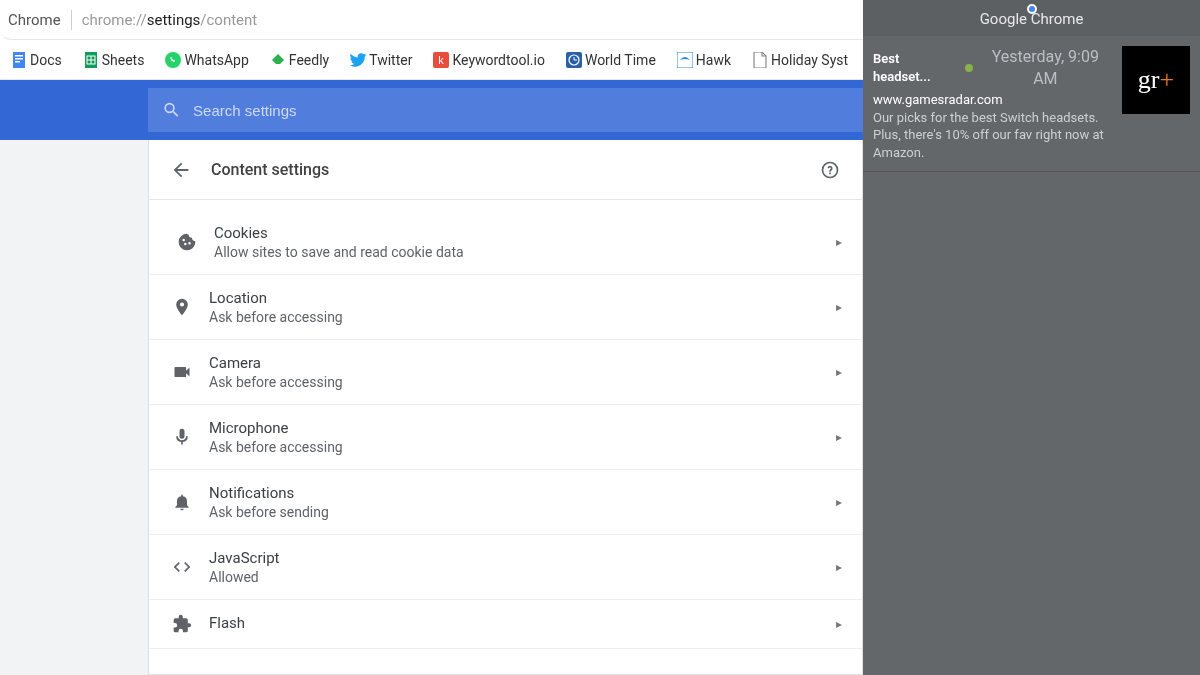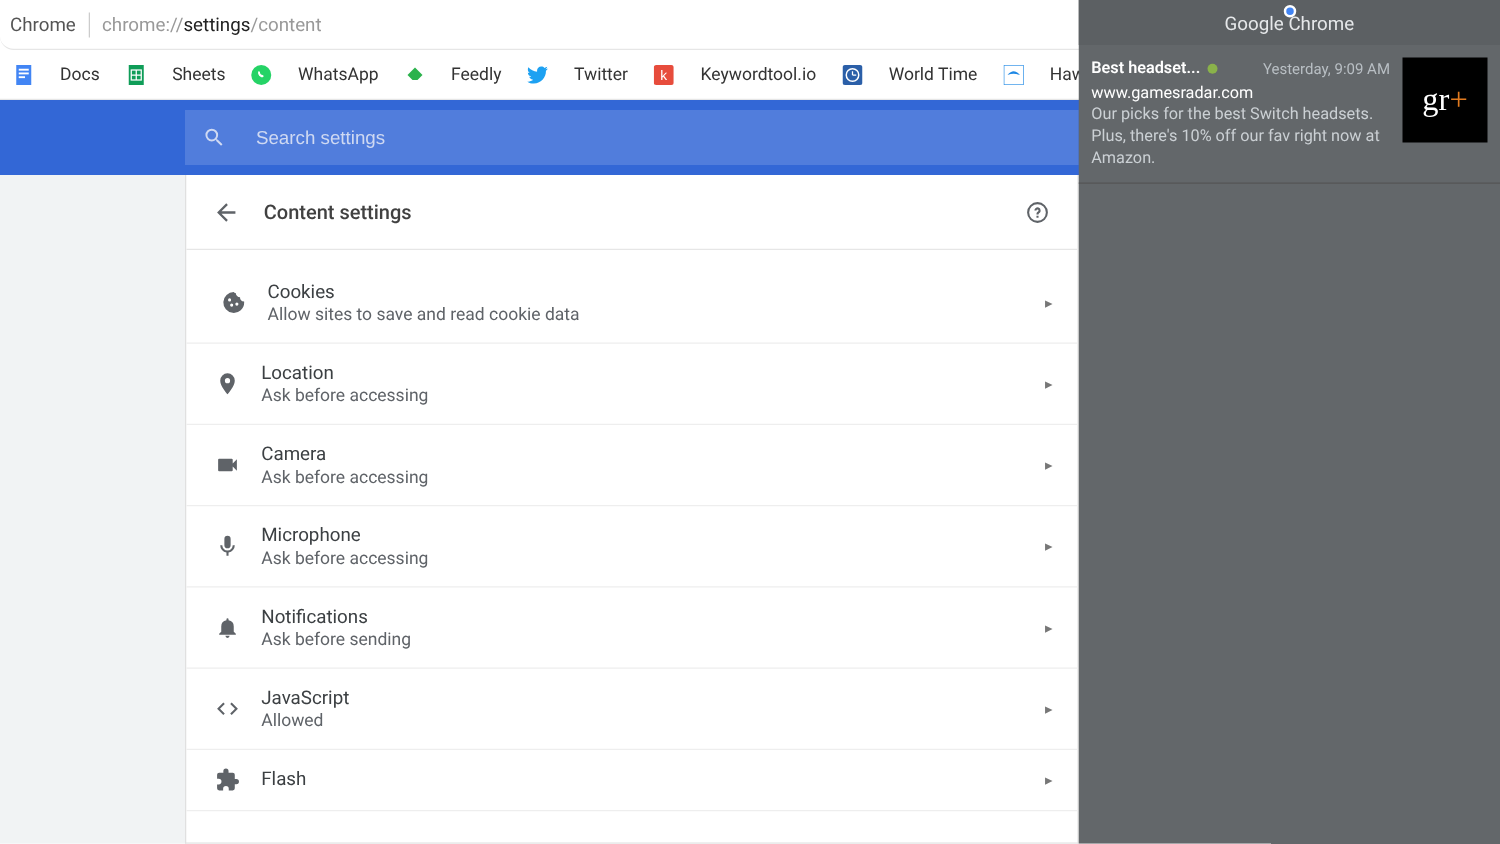--- a/index.html
+++ b/index.html
@@ -7,28 +7,28 @@
 
   
   .locbar { height: 40px; display: flex; align-items: center; padding: 0 8px; font-size: 15px; color: #555; border-bottom: 1px solid #e6e6e6; border-radius: 11px; }
   .locbar .app { color: #555; }
   .locbar .divider { width: 1px; height: 20px; background: #ccc; margin: 0 10px; }
   .locbar .url { color: #999; }
   .locbar .url .bold { color: #222; }
 
   
   .bmbar { height: 40px; display: flex; align-items: center; gap: 20px; padding: 0 10px; font-size: 14px; color: #333; border-bottom: 1px solid #e6e6e6; }
-  .bm { display: flex; align-items: center; gap: 20px; white-space: nowrap; cursor: pointer; }
+  .bm { display: flex; align-items: center; gap: 2px; white-space: nowrap; cursor: pointer; }
   .bmicon { width: 18px; height: 18px; display: inline-flex; align-items: center; justify-content: center; font-size: 14px; }
 
   
   .bluebar { background: #3367d6; height: 60px; display: flex; align-items: center; }
   .searchwrap { margin-left: 148px; width: 715px; height: 44px; background: rgba(255,255,255,0.15); display: flex; align-items: center; padding: 0 14px; color: #cfd9f2; font-size: 15px; }
   .searchwrap svg { fill: #cfd9f2; margin-right: 12px; }
-  .searchwrap input { background: transparent; border: none; outline: none; color: #fff; font-size: 15px; width: 100%; margin-left: 12px; }
+  .searchwrap input { background: transparent; border: none; outline: none; color: #fff; font-size: 15px; width: 100%; }
   .searchwrap input::placeholder { color: #cfd9f2; }
 
   
   .main { position: absolute; top: 140px; left: 0; width: 863px; height: 535px; background: #f1f3f4; }
   .card { position: absolute; left: 148px; top: 0; width: 715px; background: #fff; border-left: 1px solid #e0e0e0; border-right: 1px solid #e0e0e0; border-bottom: 1px solid #e0e0e0; height: 100%; overflow: hidden; }
   .cardhead { height: 60px; display: flex; align-items: center; padding: 0 20px; border-bottom: 1px solid #e6e6e6; }
   .cardhead .back { width: 24px; height: 24px; display: flex; align-items: center; justify-content: center; cursor: pointer; margin-right: 18px; }
   .cardhead .title { font-size: 16px; color: #414141; font-weight: 500; flex: 1; }
   .cardhead .help { width: 24px; height: 24px; cursor: pointer; display:flex; align-items:center; justify-content:center; }
   .rows { }
@@ -45,21 +45,21 @@
   .drawer-head { height: 36px; display: flex; align-items: center; gap: 10px; padding: 0 10px; background: #5c6063; flex-direction: column; }
   .chrome-ico { width: 18px; height: 18px; border-radius: 50%; background: conic-gradient(#db4437 0 120deg,#0f9d58 120deg 240deg,#ffcd40 240deg 360deg); position: relative; }
   .chrome-ico::after { content:""; position:absolute; top:4px; left:4px; width:10px; height:10px; border-radius:50%; background:#4285f4; border:2px solid #fff; box-sizing:border-box; }
   .drawer-head .lbl { color: #e6e8ea; font-size: 15px; }
   .sq { width: 16px; height: 16px; background:#d97b2f; margin-left:4px; }
   .notif { display: flex; padding: 10px; gap: 10px; border-bottom: 1px solid #555; }
   .notif .content { flex: 1; color: #cbd0d4; font-size: 13px; line-height: 1.35; }
   .notif .headline { display:flex; align-items:center; gap:6px; }
   .notif .headline .t { color:#fff; font-weight:600; }
   .notif .dot { width:8px; height:8px; border-radius:50%; background:#8ab24a; }
-  .notif .time { margin-left:auto; color:#b9bfc4; font-size:12px; }
+  .notif .time { margin-left:auto; color:#b9bfc4; font-size:16px;text-align:center; }
   .notif .site { color:#fff; font-size:13px; margin-top:2px; }
   .thumb { width:68px; height:68px; background:#000000; display:flex; align-items:center; justify-content:center; font-family:Georgia,serif; font-size:26px; color:#fff; }
   .thumb .plus { color:#e07a1f; }
 
   
   .gi { fill:#5f6368; }
 </style>
 </head>
 <body>
 

